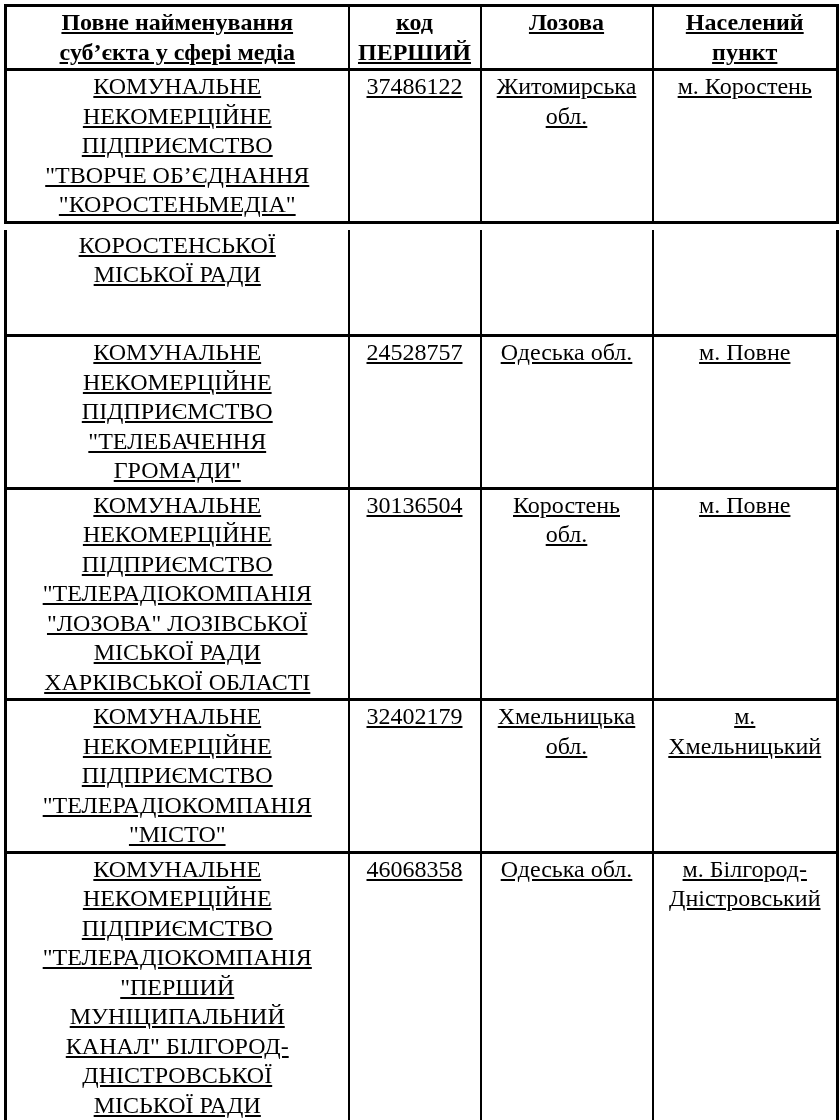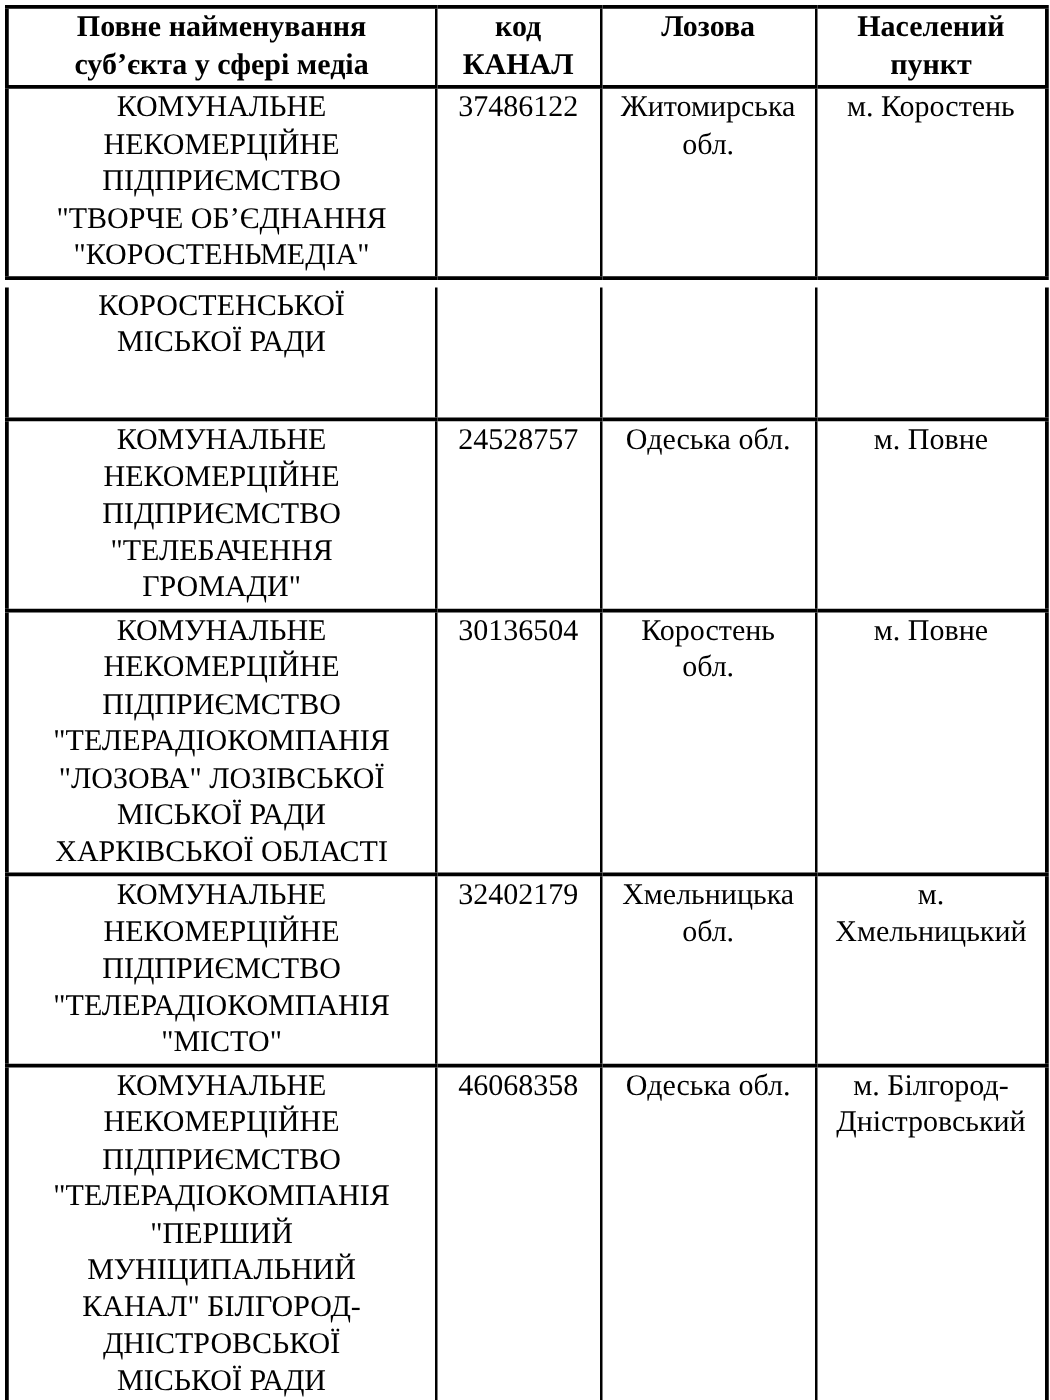--- a/index.html
+++ b/index.html
@@ -33,20 +33,21 @@
     border-top-width: 3px;
     border-bottom-width: 3px;
     vertical-align: top;
     text-align: center;
     padding: 1px 4px;
     font-size: 24px;
     line-height: 29.5px;
     white-space: pre-line;
     overflow: hidden;
     box-sizing: border-box;
+    text-decoration: underline;
   }
   .frag th {
     font-weight: bold;
   }
   .frag-b tr.row-continuation td {
     border-top: none;
   }
   
   tr.header-row th      { height: 54px;  }
   tr.row-1a td          { height: 147px; }
@@ -70,21 +71,21 @@
       <col class="c-name">
         <col class="c-code">
         <col class="c-region">
         <col class="c-settlement">
     </colgroup>
     <thead>
       <tr class="header-row">
         <th>Повне найменування
 суб’єкта у сфері медіа</th>
         <th>код
-КАНАЛ</th>
+ПЕРШИЙ</th>
         <th>Лозова</th>
         <th>Населений
 пункт</th>
       </tr>
     </thead>
     <tbody>
       <tr class="row-1a">
         <td>КОМУНАЛЬНЕ
 НЕКОМЕРЦІЙНЕ
 ПІДПРИЄМСТВО

